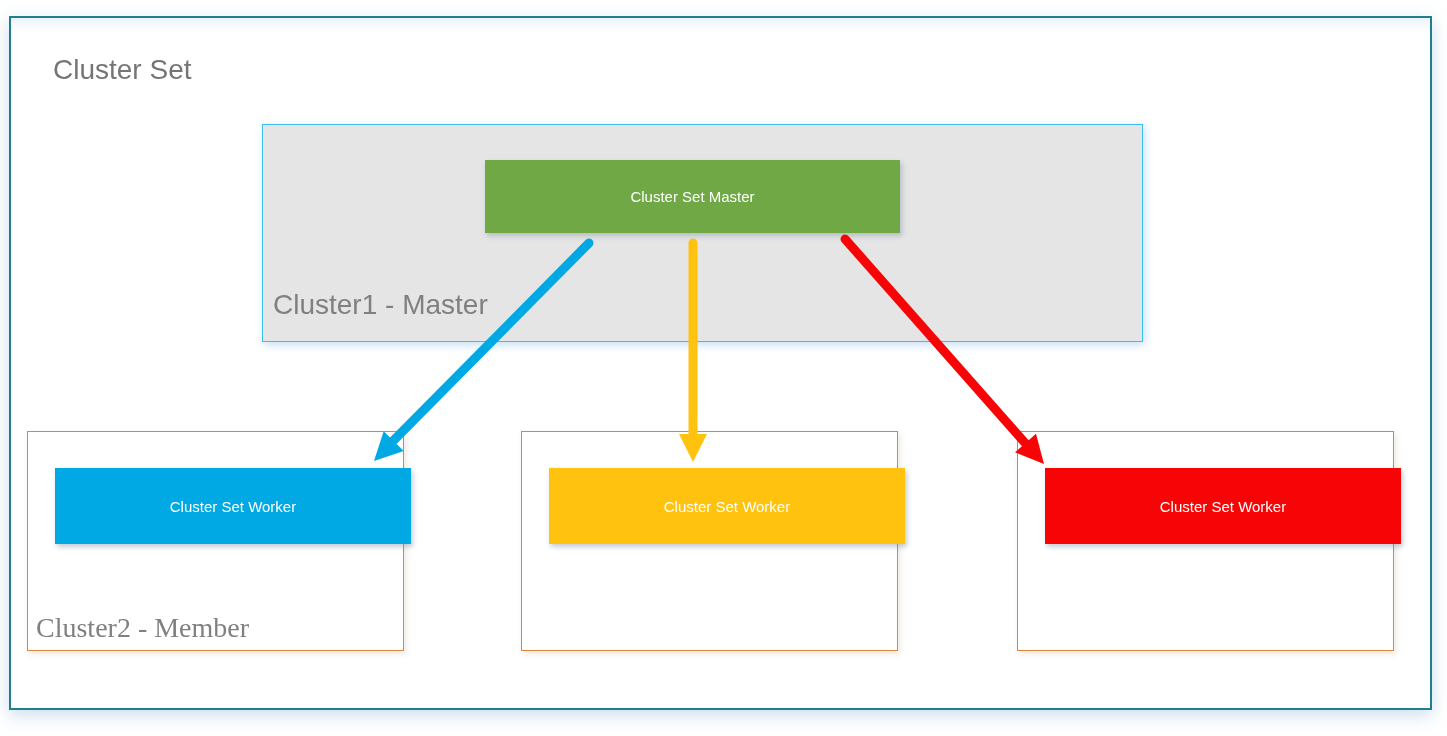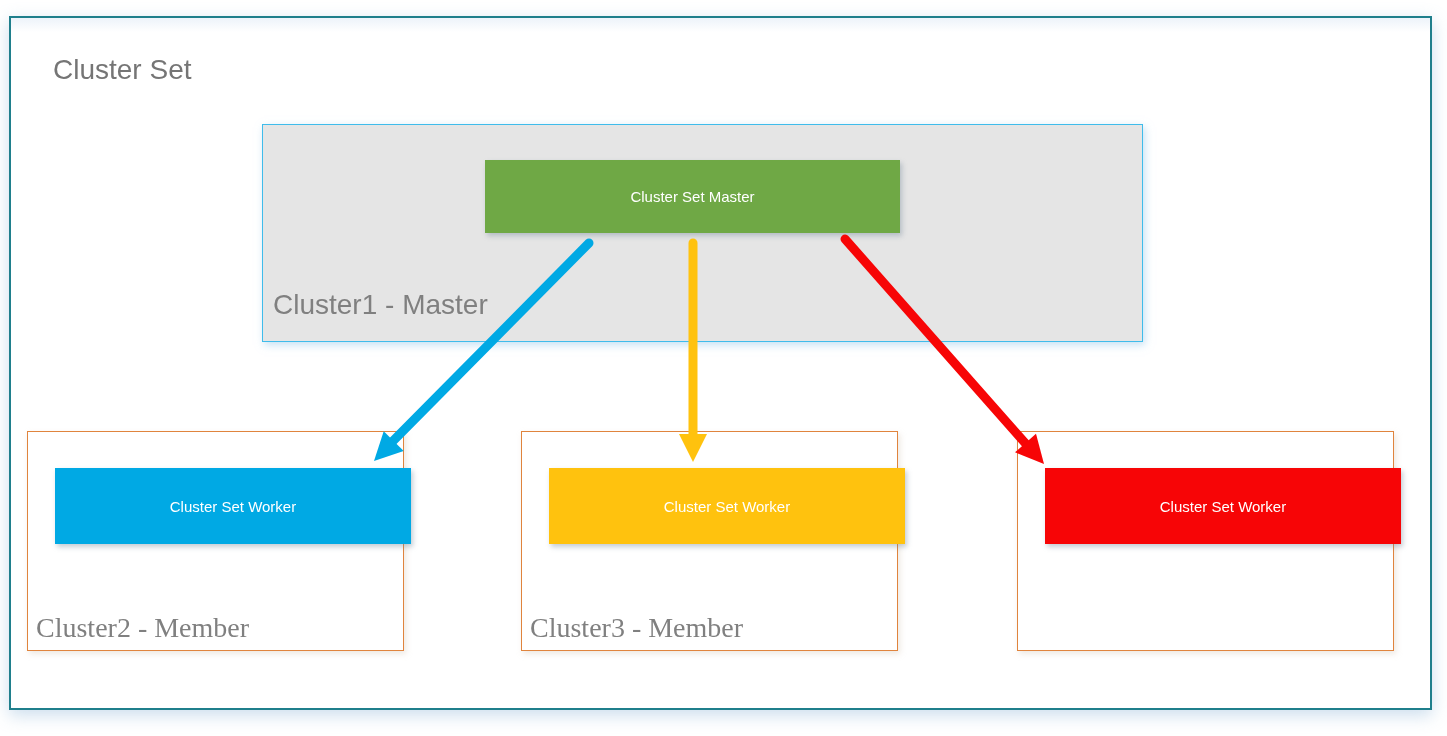--- a/index.html
+++ b/index.html
@@ -130,21 +130,20 @@
     <div class="node worker-node" style="background: rgb(0, 169, 228);">
       <span>Cluster Set Worker</span>
     </div>
     <div class="box-label">Cluster2 - Member</div>
   </div>
 
   <div class="member-box pos-2">
     <div class="node worker-node" style="background: rgb(255, 194, 14);">
       <span>Cluster Set Worker</span>
     </div>
-    <div class="box-label">Cluster3 - Member</div>
   </div>
 
   <div class="member-box pos-3">
     <div class="node worker-node" style="background: rgb(247, 5, 6);">
       <span>Cluster Set Worker</span>
     </div>
   </div>
 
   <svg class="arrows-layer" viewBox="0 0 1447 736" width="1447" height="736">
     <g>

